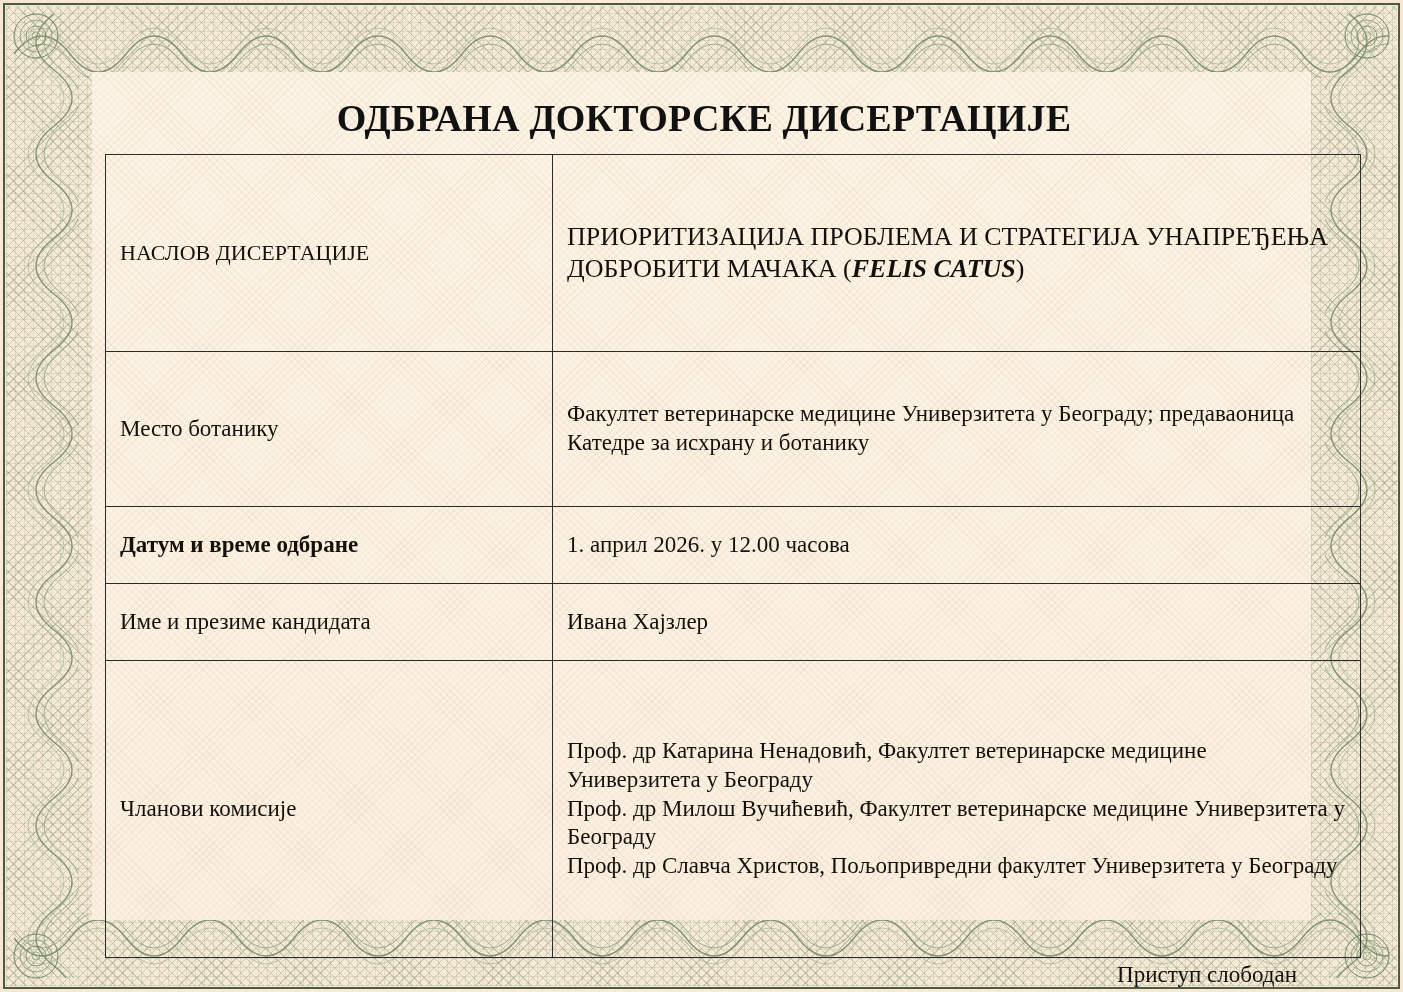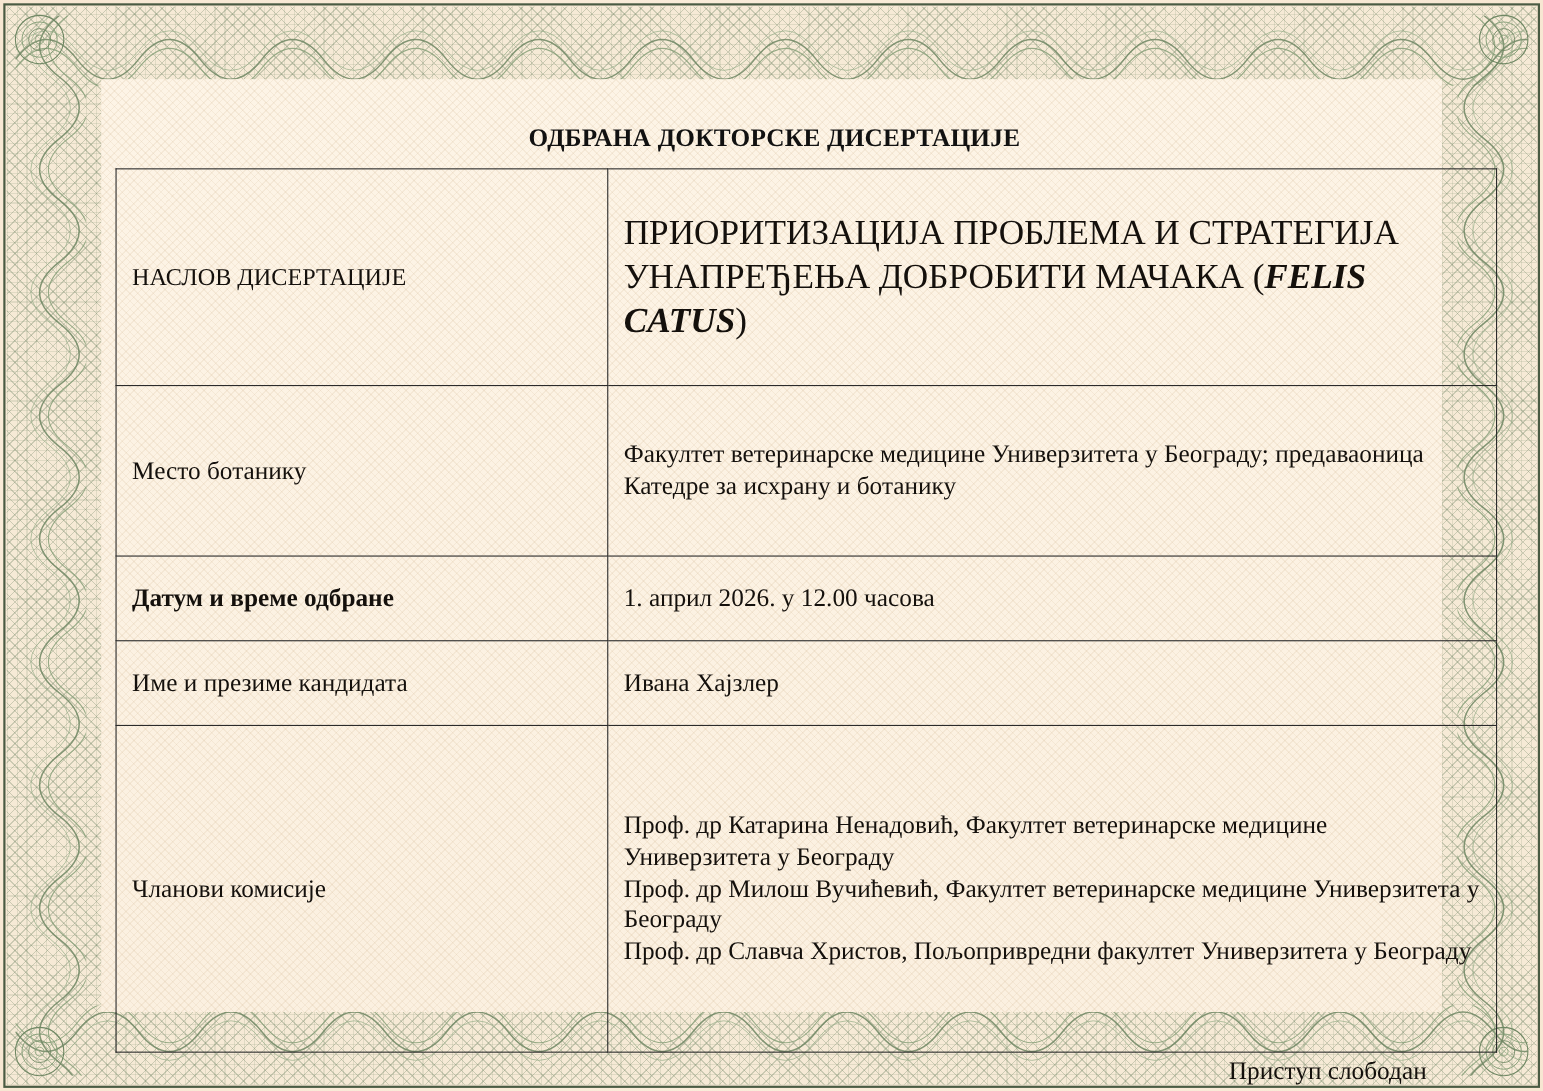--- a/index.html
+++ b/index.html
@@ -85,24 +85,24 @@
   .corner-orn.br { right: 10px; bottom: 10px; transform: scale(-1,-1); }
 
   
   .content {
     position: absolute;
     left: 105px; top: 95px; right: 100px; bottom: 78px;
   }
 
   .doc-title {
     text-align: center;
-    font-size: 23px;
+    font-size: 38px;
     letter-spacing: 0.2px;
     color: #111111;
-    margin: 18px 0 14px 0;
+    margin: 1px 0 14px 0;
     font-family: "Liberation Serif", serif;
   }
 
   table.info-table {
     width: 1197px;
     border-collapse: collapse;
     table-layout: fixed;
     background: transparent;
   }
 
@@ -114,21 +114,21 @@
     font-size: 23px;
     line-height: 1.26;
     font-family: "Liberation Serif", serif;
   }
 
   td.label-cell { width: 418px; }
   td.value-cell { width: 779px; }
 
   .row-title td { font-size: 26px; }
   .row-title .label-cell { font-size: 22px; }
-  .row-title .value-cell { font-size: 32px; line-height: 1.24; }
+  .row-title .value-cell { font-size: 26px; line-height: 1.24; }
   .bold { font-weight: bold; margin-left: 48px; }
   .italic-species { font-style: italic; font-weight: bold; }
 
   .row-title-cell-height { height: 176px; }
   .row-place-height { height: 134px; }
   .row-date-height { height: 56px; }
   .row-name-height { height: 56px; }
   .row-committee-height { height: 276px; }
 
   .multi-line { white-space: pre-line; }

